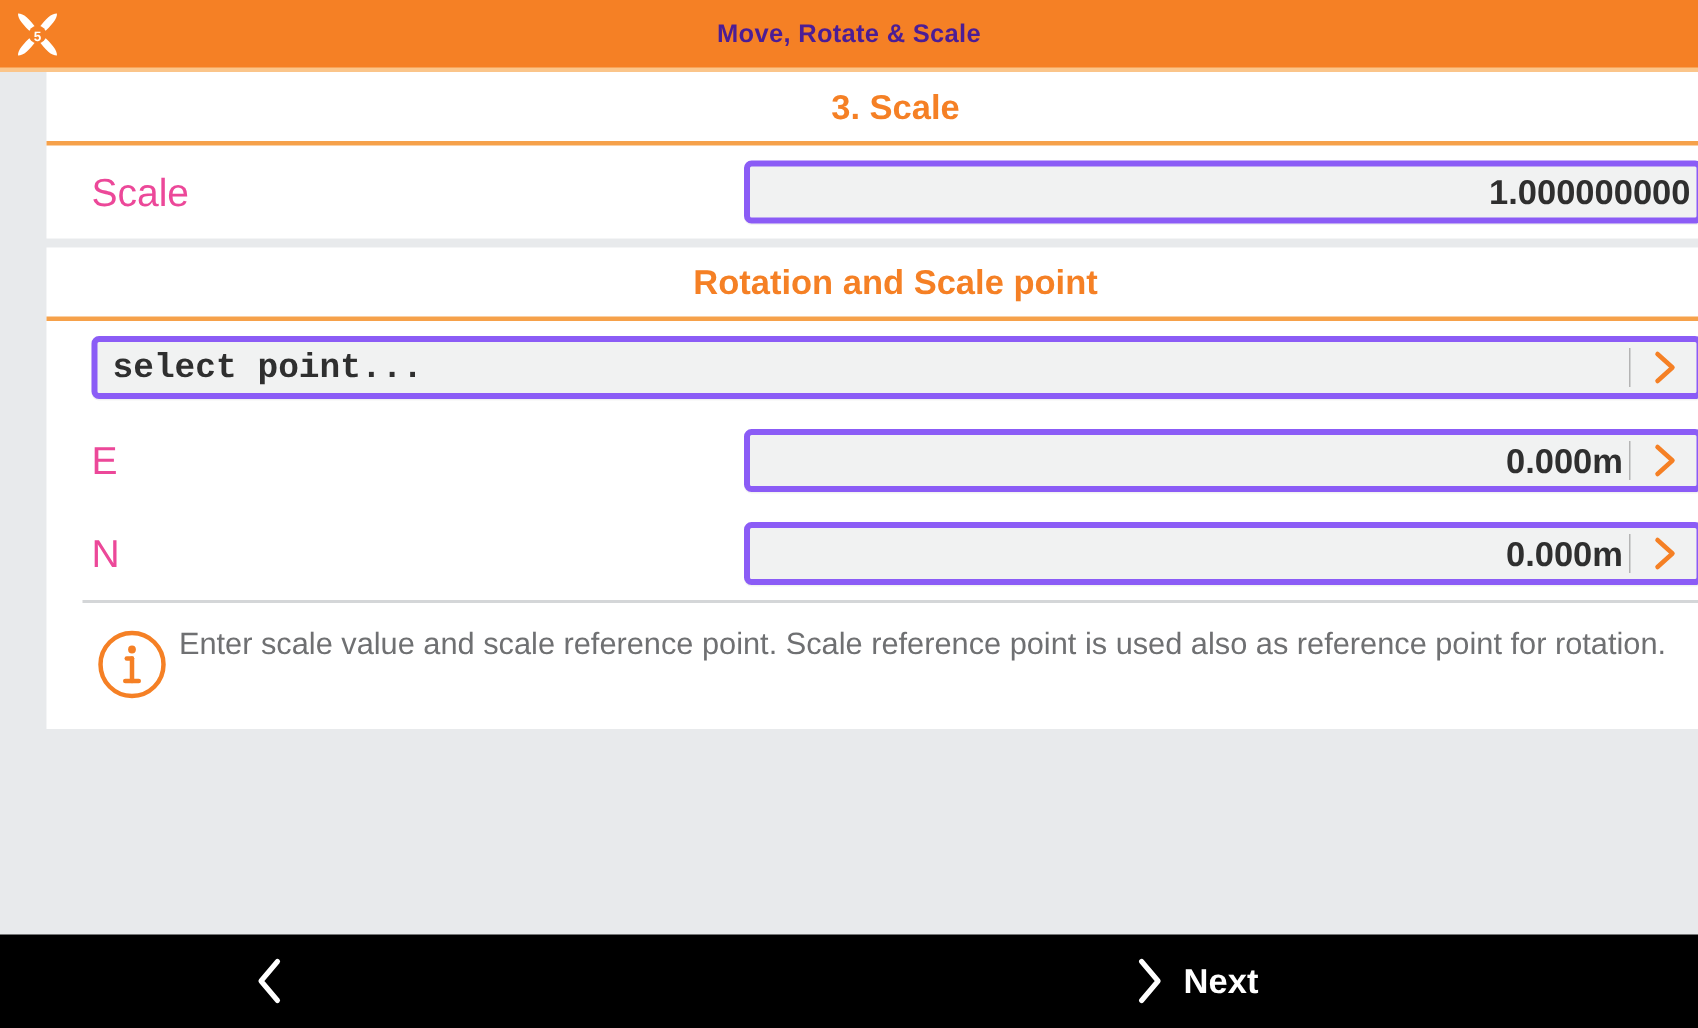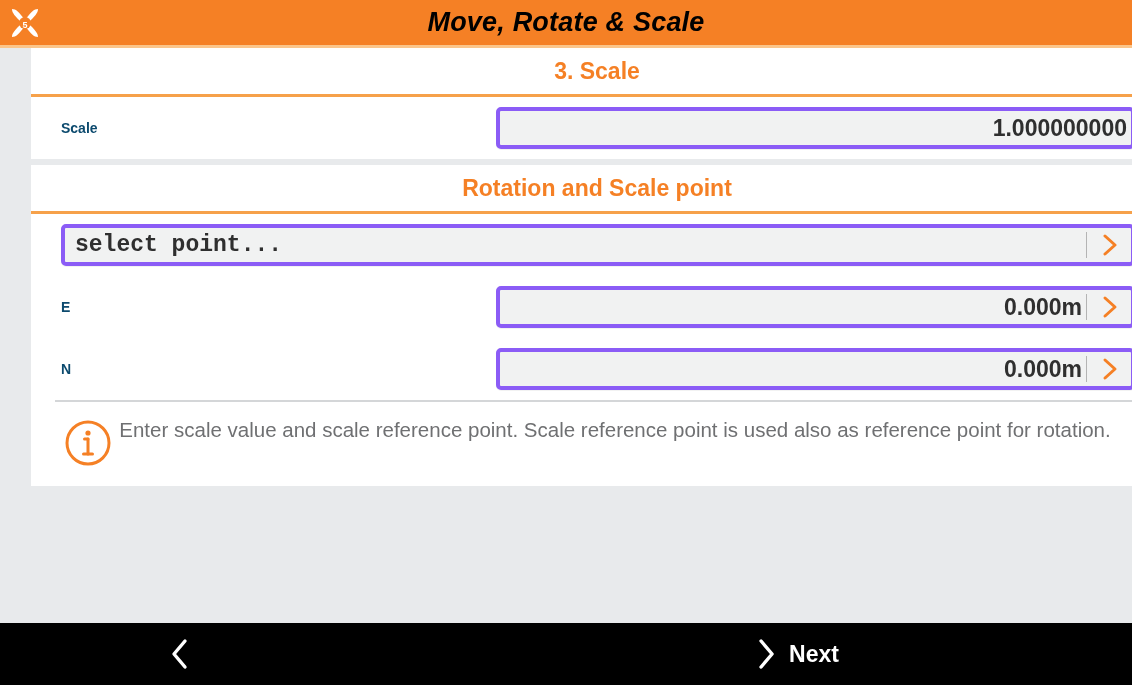--- a/index.html
+++ b/index.html
@@ -29,25 +29,24 @@
     width: 46px; height: 46px;
     margin-left: 2px;
     display: flex; align-items: center; justify-content: center;
     position: relative;
   }
   .logo svg { display: block; }
   .title-text {
     position: absolute;
     left: 0; right: 0;
     text-align: center;
-    color: #000000;
-    font-size: 27px;
+    color: #4c1d95;
+    font-size: 17px;
     font-weight: bold;
     letter-spacing: 0.2px;
-    font-style: italic;
   }
 
   
   .content {
     flex: 1 1 auto;
     background: #e8eaec;
     padding: 0;
     display: flex; flex-direction: column;
     gap: 6px;
     overflow: hidden;
@@ -69,23 +68,23 @@
     border-bottom: 3px solid #f6a14a;
   }
 
   .row {
     display: flex;
     align-items: center;
     padding: 0 28px 0 30px;
     height: 62px;
   }
   .row-label {
-    color: #0c4a6e;
-    font-size: 14px;
-    font-weight: bold;
+    color: #ec4899;
+    font-size: 26px;
+    font-weight: normal;
     flex: 0 0 auto;
     width: 435px;
   }
 
   
   .field {
     flex: 1 1 auto;
     height: 42px;
     background: #f1f2f2;
     border: 4px solid #8b5cf6;

